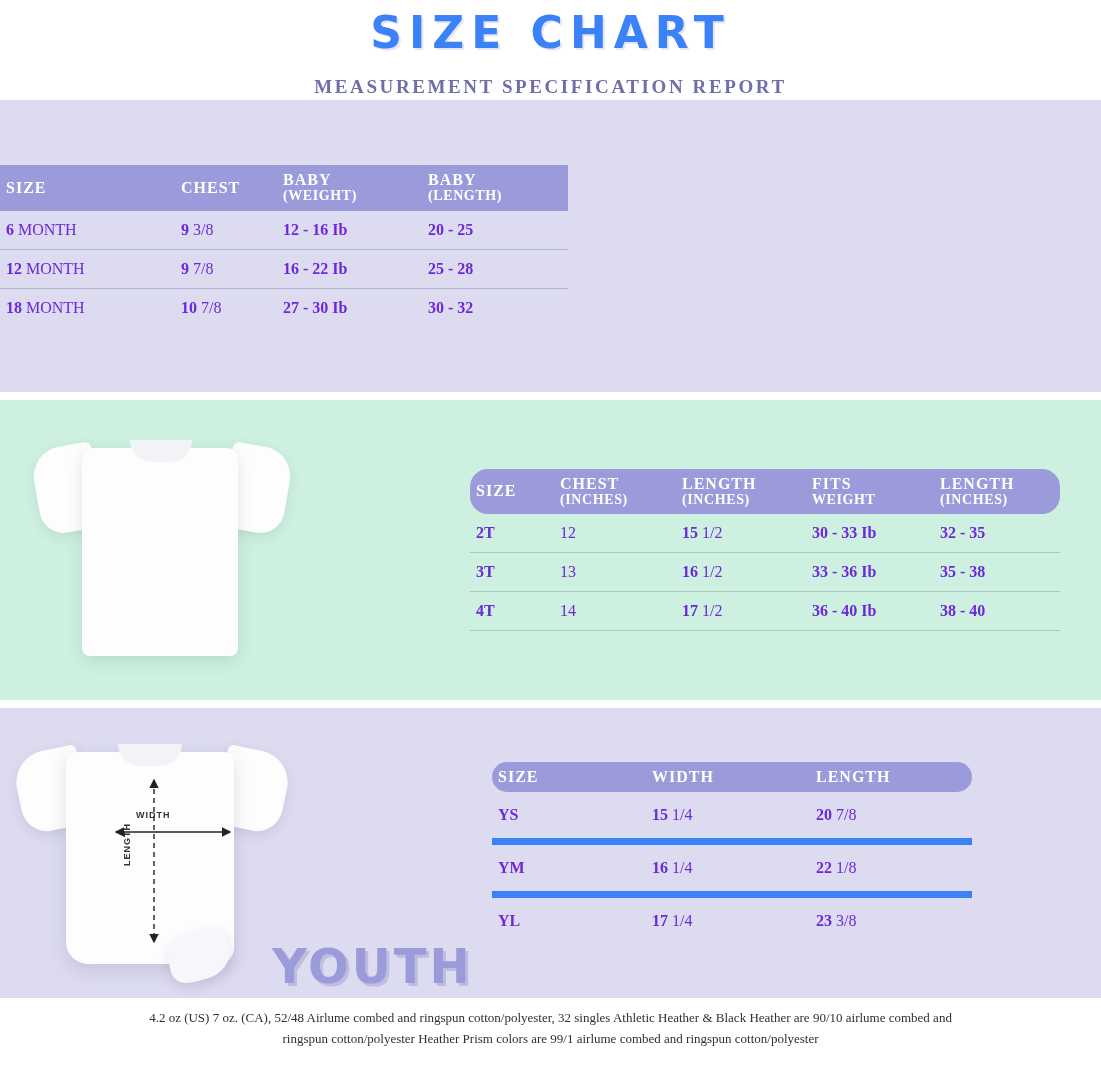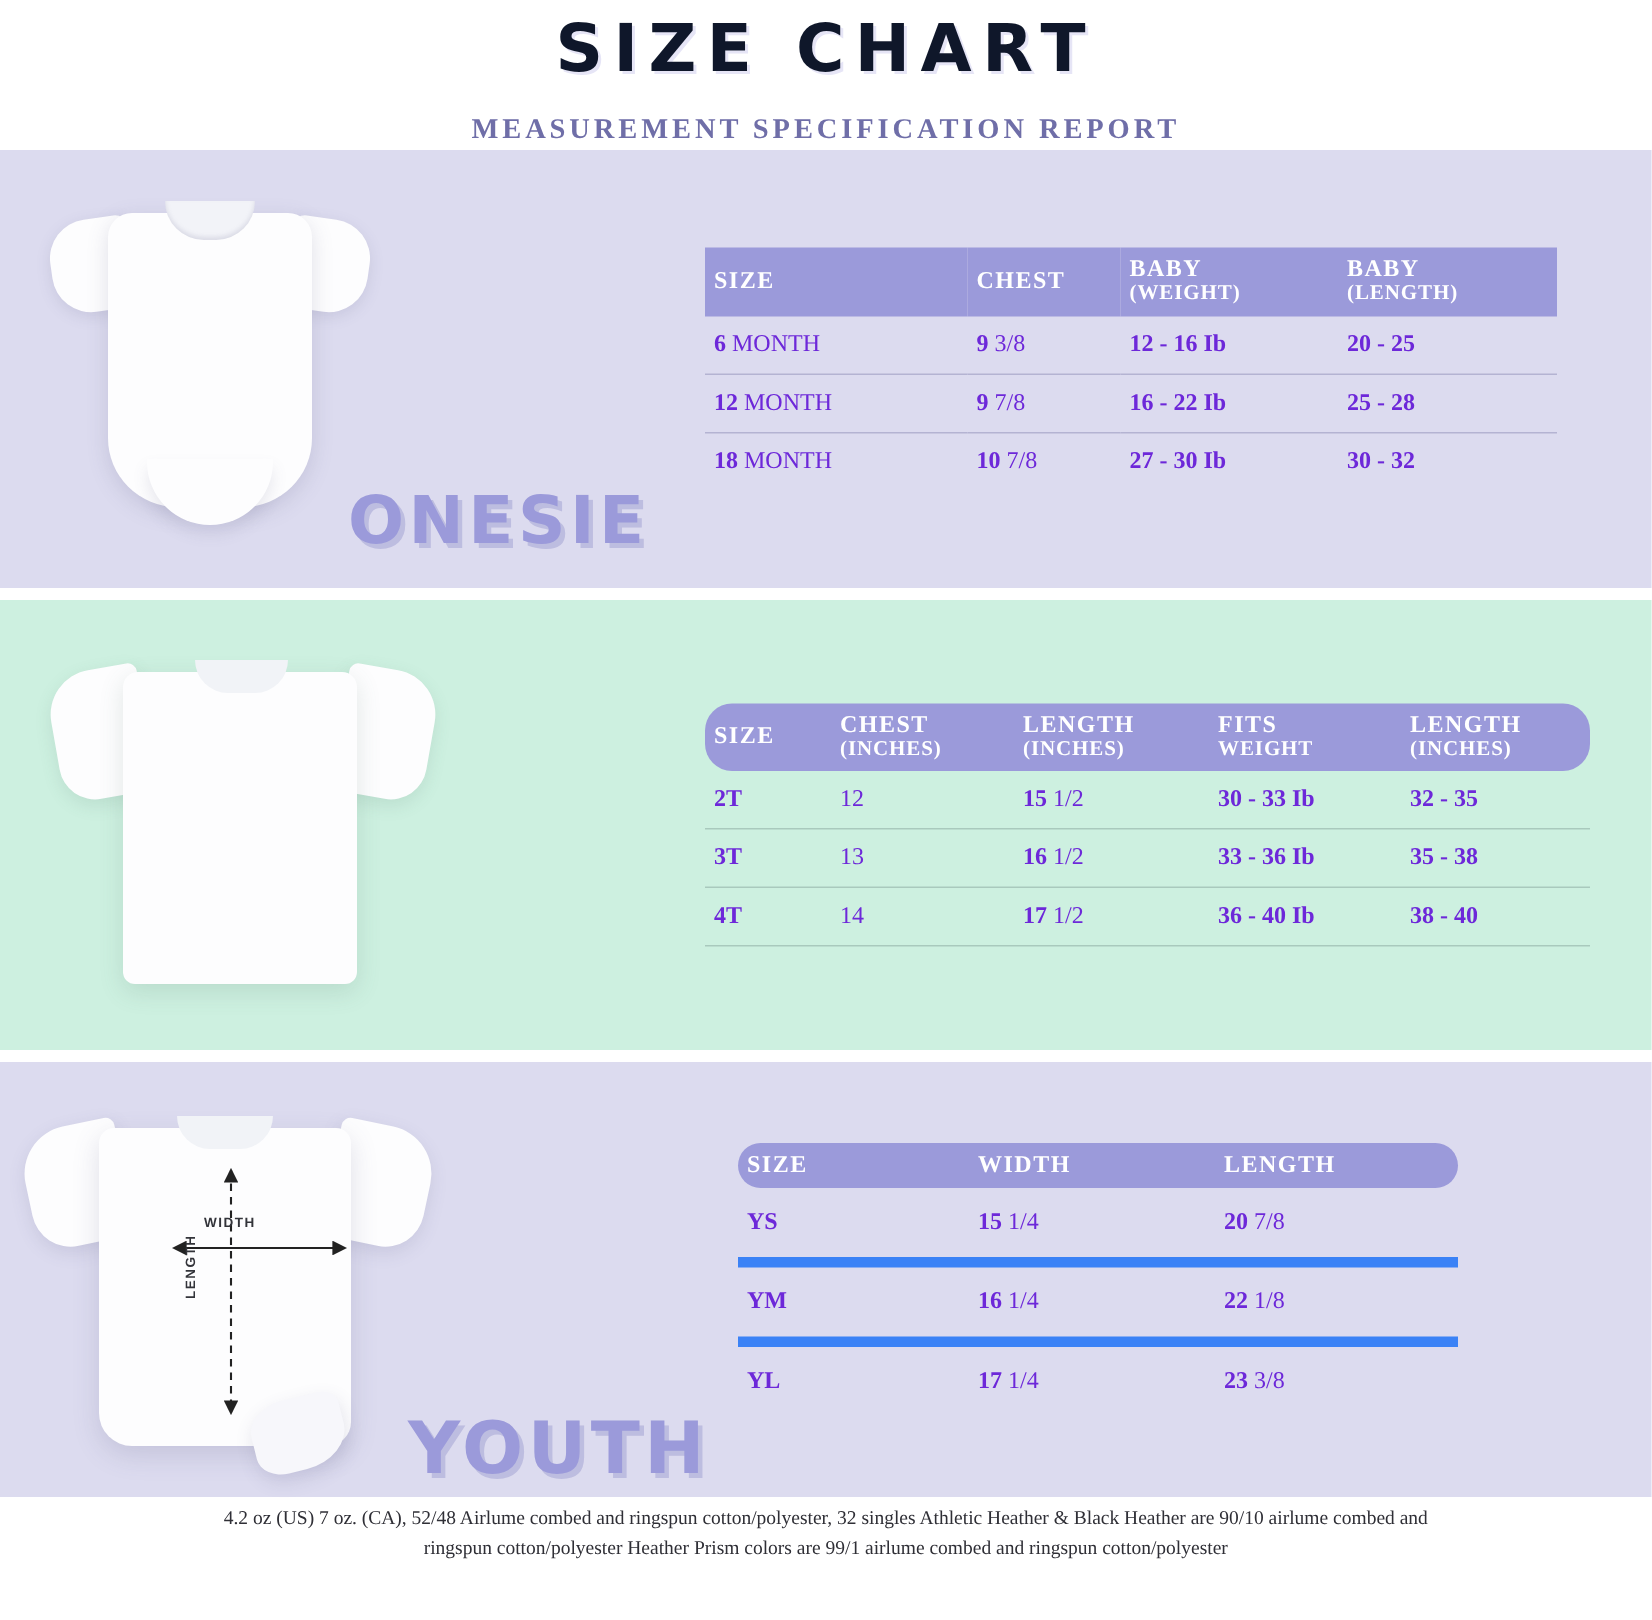--- a/index.html
+++ b/index.html
@@ -21,21 +21,21 @@
     flex-direction: column;
     align-items: center;
     justify-content: center;
     padding-top: 8px;
   }
   .header-title {
     font-family: "DejaVu Sans", sans-serif;
     font-weight: bold;
     font-size: 44px;
     letter-spacing: 7px;
-    color: #0f172a;
+    color: #3b82f6;
     line-height: 1;
     text-shadow: 2px 2px 0 rgba(139,138,212,0.22);
   }
   .header-sub {
     margin-top: 21px;
     font-family: "Liberation Serif", serif;
     font-weight: bold;
     font-size: 19px;
     letter-spacing: 2.6px;
     color: #6f6ea8;
@@ -200,21 +200,21 @@
   .rounded-hdr-left  { border-radius: 18px 0 0 18px; }
   .rounded-hdr-right { border-radius: 0 18px 18px 0; }
 
   
   .footer {
     height: 60px;
     background: #ffffff;
     display: flex;
     flex-direction: column;
     align-items: center;
-    justify-content: flex-end;
+    justify-content: center;
     padding: 16px 40px;
     border-top: 1px solid #ffffff;
   }
   .footer-line {
     font-family: "Liberation Serif", serif;
     font-size: 13px;
     color: #2f2f36;
     text-align: center;
     line-height: 1.55;
     max-width: 1010px;
@@ -224,29 +224,20 @@
 <body>
 
 <div class="page">
 
   <div class="header">
     <div class="header-title">SIZE CHART</div>
     <div class="header-sub">MEASUREMENT SPECIFICATION REPORT</div>
   </div>
 
   <div class="band band-onesie">
-    <div class="band-left">
-      <div class="garment onesie-wrap">
-        <div class="sleeve-l"></div>
-        <div class="sleeve-r"></div>
-        <div class="onesie-body"></div>
-        <div class="collar"></div>
-      </div>
-      <div class="band-label label-onesie">ONESIE</div>
-    </div>
     <div class="band-right">
       <table class="tbl-onesie">
         <thead>
           <tr>
             <th class="hdr-cell" style="width:175px">
               <span>SIZE</span>
             </th>
             <th class="hdr-cell" style="width:102px">
               <span>CHEST</span>
             </th>

